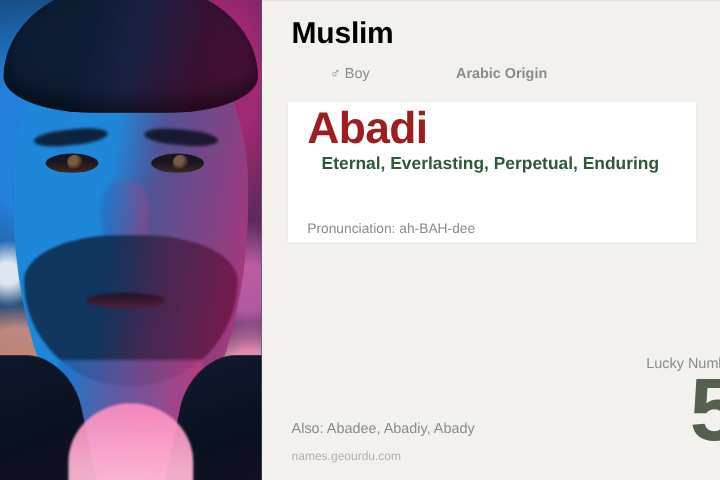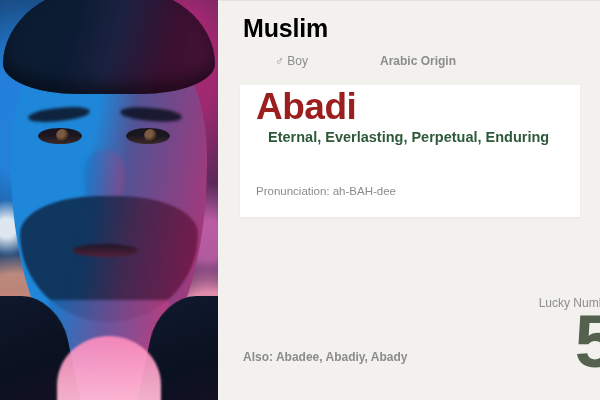--- a/index.html
+++ b/index.html
@@ -191,21 +191,21 @@
   }
   .meta-gender { position: absolute; left: 0; top: 0; white-space: nowrap; margin-left: 32px; }
   .gender-icon { font-size: 12px; color: #8c8c8a; }
   .meta-origin { position: absolute; left: 137px; top: 0; white-space: nowrap; font-weight: bold; }
 
   .name-card {
     position: absolute;
     left: 22px;
     top: 85px;
     width: 340px;
-    height: 132px;
+    height: 117px;
     background: #ffffff;
     box-shadow: 0 1px 2px rgba(0,0,0,0.05);
   }
   .name {
     position: absolute;
     left: 16px;
     top: 1px;
     font-size: 37px;
     font-weight: bold;
     color: #9c1f20;
@@ -251,21 +251,20 @@
     white-space: nowrap;
   }
 
   .also {
     position: absolute;
     left: 25px;
     top: 350px;
     font-size: 12px;
     color: #8c8c8a;
     white-space: nowrap;
-    font-weight: bold;
   }
   .site {
     position: absolute;
     left: 25px;
     top: 375px;
     font-size: 10px;
     color: #b3b1ac;
     white-space: nowrap;
   }
 </style>
@@ -309,15 +308,16 @@
       <div class="meanings">Eternal, Everlasting, Perpetual, Enduring</div>
       <div class="pron">Pronunciation: ah-BAH-dee</div>
     </div>
 
     <div class="lucky">
       <div class="lucky-label">Lucky Number</div>
       <div class="lucky-value">5</div>
     </div>
 
     <div class="also">Also: Abadee, Abadiy, Abady</div>
+    <div class="site">names.geourdu.com</div>
 
   </div>
 </div>
 
 </body></html>

